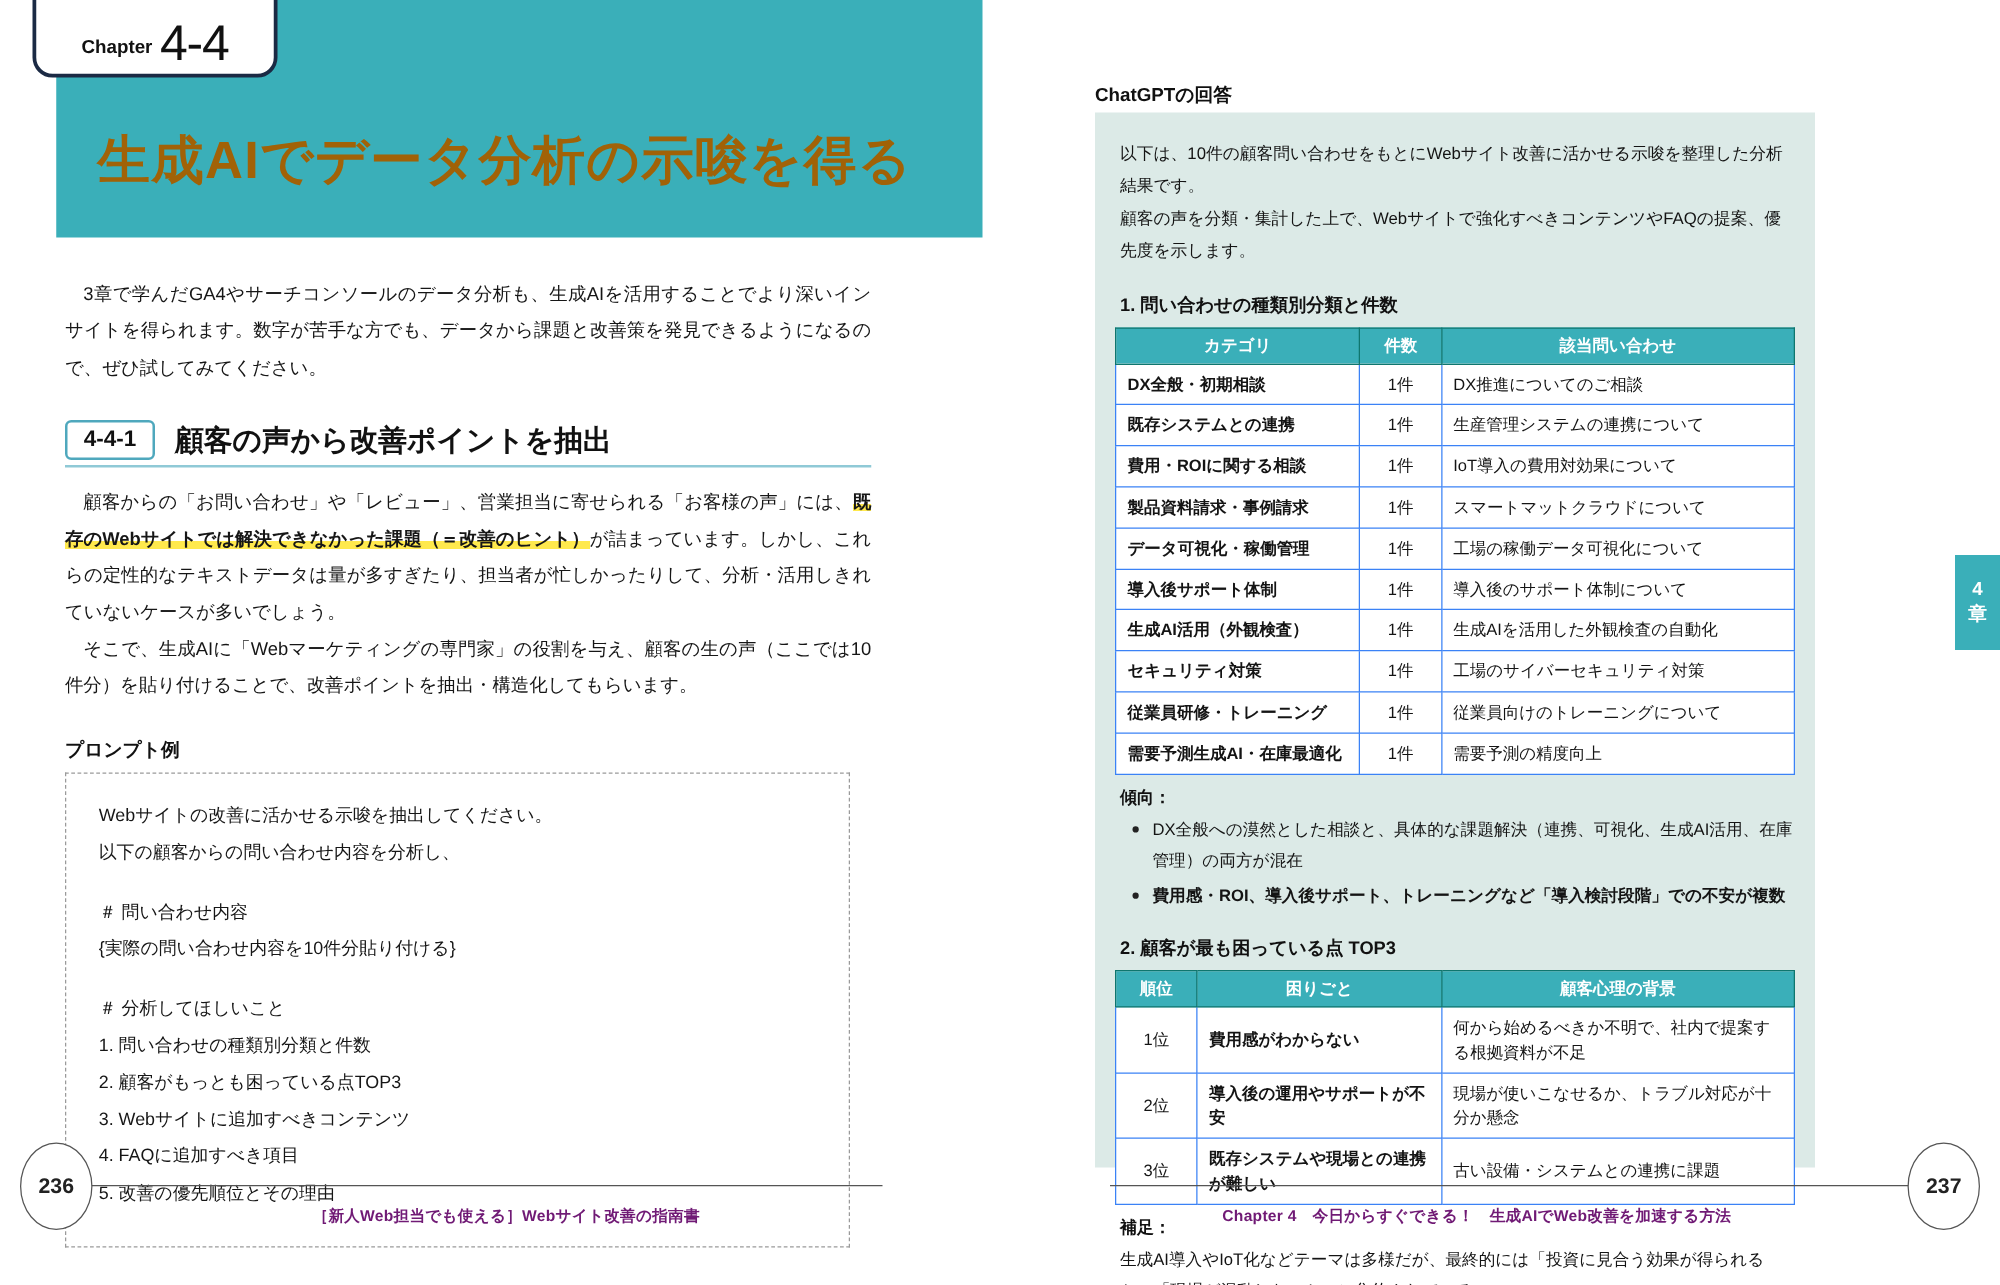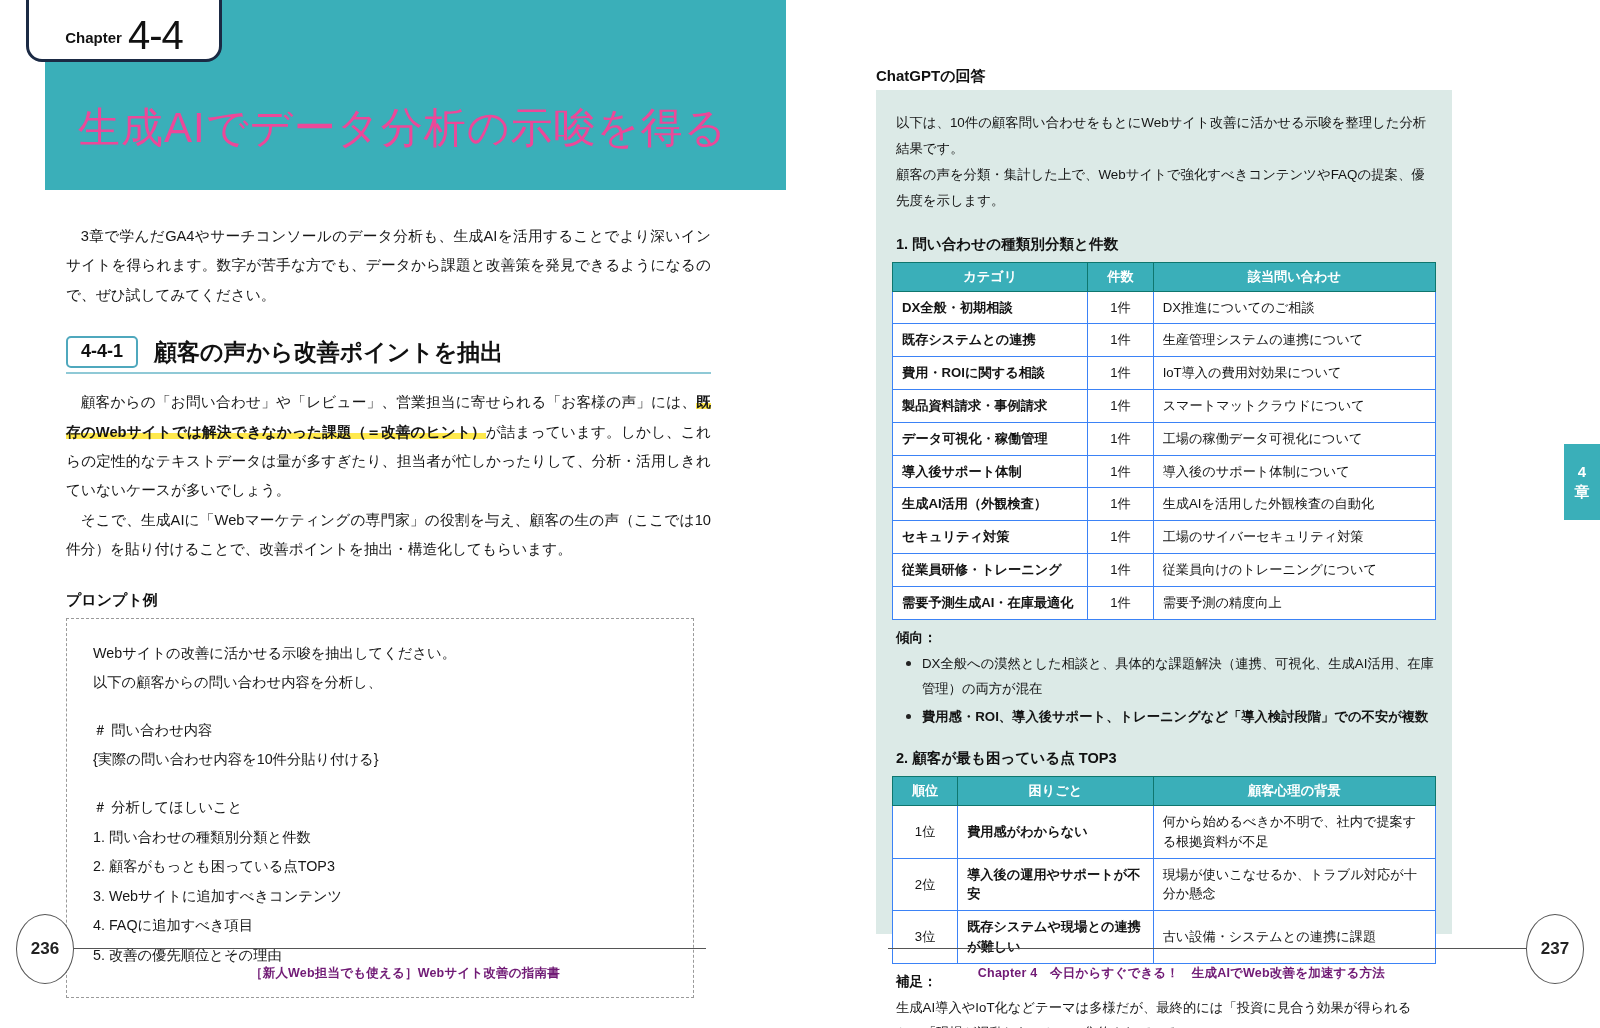--- a/index.html
+++ b/index.html
@@ -14,36 +14,36 @@
 
   
   .page-left { position: relative; width: 800px; height: 1028px; }
 
   .hero-band {
     position: absolute; left: 45px; top: 0; width: 741px; height: 190px;
     background: #3aafb9;
   }
   .hero-title {
     position: absolute; left: 78px; top: 100px;
-    font-size: 42px; font-weight: 400; color: #ec4899;
+    font-size: 42px; font-weight: 700; color: #a16207;
     letter-spacing: 1px; white-space: nowrap;
   }
   .chapter-tab {
     position: absolute; left: 26px; top: -14px; width: 196px; height: 76px;
     background: #ffffff;
     border: 3px solid #1b2a44;
     border-radius: 0 0 16px 16px;
     display: flex; align-items: flex-end; justify-content: center;
     padding-bottom: 4px; gap: 6px;
     z-index: 3;
   }
   .chapter-tab .ch-word { font-size: 15px; font-weight: 700; color: #111; padding-bottom: 9px; }
   .chapter-tab .ch-num { font-size: 40px; font-weight: 400; color: #111; letter-spacing: -1px; line-height: 1; }
 
-  .body-col { position: absolute; left: 66px; top: 222px; width: 645px; }
+  .body-col { position: absolute; left: 52px; top: 222px; width: 645px; }
   p.body-text {
     font-size: 14.7px; line-height: 2.0; text-align: justify;
     text-indent: 1em; color: #161616;
   }
   .hl { background: linear-gradient(transparent 56%, #ffe94d 56%, #ffe94d 94%, transparent 94%); font-weight: 700; }
 
   .sec-head {
     margin-top: 26px; display: flex; align-items: flex-end;
     border-bottom: 2px solid #8fc9d6; padding-bottom: 4px;
   }

